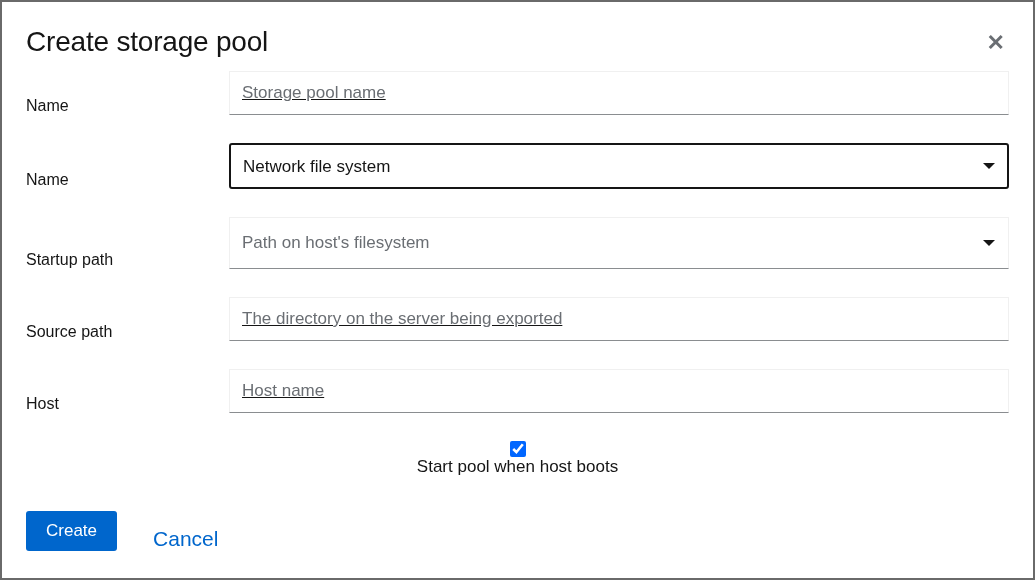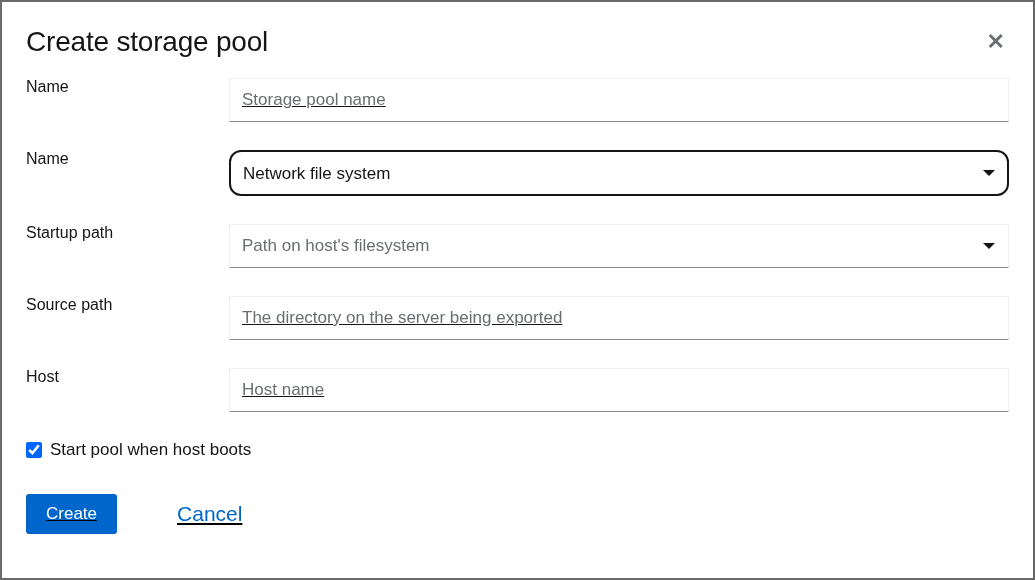--- a/index.html
+++ b/index.html
@@ -14,40 +14,40 @@
       height: 580px;
       border: 2px solid #6a6a6a;
     }
     .modal {
       padding: 24px 24px 20px 24px;
       height: 100%;
     }
     .modal-header {
       display: flex;
       justify-content: space-between;
-      align-items: center;
-      margin-bottom: 20px;
+      align-items: flex-end;
+      margin-bottom: 13px;
     }
     .modal-title {
       font-size: 28px;
       font-weight: 400;
       color: #151515;
       letter-spacing: -0.2px;
     }
     .close-icon {
       font-size: 22px;
       color: #6a6e73;
       cursor: pointer;
       line-height: 1;
       padding: 4px;
       font-weight: bold;
     }
     .form-row {
       display: flex;
-      align-items: flex-start;
+      align-items: flex-end;
       margin-bottom: 28px;
     }
     .form-row.checkbox-row {
       margin-bottom: 34px;
     }
     .form-label {
       width: 203px;
       flex-shrink: 0;
       font-size: 16px;
       color: #151515;
@@ -74,30 +74,30 @@
       color: #6a6e73;
     }
     .select-input {
       width: 100%;
       height: 46px;
       padding: 0 36px 0 12px;
       font-size: 17px;
       color: #151515;
       background: #fff;
       border: 2px solid #151515;
-      border-radius: 12px;
+      border-radius: 3px;
       outline: none;
       appearance: none;
       -webkit-appearance: none;
       cursor: pointer;
       font-family: inherit;
     }
     .combobox-input {
       width: 100%;
-      height: 44px;
+      height: 52px;
       padding: 0 36px 0 12px;
       font-size: 17px;
       color: #151515;
       background: #fff;
       border: 1px solid #f0f0f0;
       border-bottom: 1px solid #8a8d90;
       outline: none;
       appearance: none;
       -webkit-appearance: none;
       cursor: text;
@@ -114,37 +114,36 @@
       pointer-events: none;
       width: 0;
       height: 0;
       border-left: 6px solid transparent;
       border-right: 6px solid transparent;
       border-top: 6px solid #151515;
     }
     .checkbox-wrap {
       display: flex;
       align-items: center;
-      gap: 8px;
+      flex-direction: column;
     }
     .checkbox {
       width: 16px;
       height: 16px;
       accent-color: #0066ff;
       cursor: pointer;
     }
     .checkbox-label {
       font-size: 17px;
       color: #151515;
     }
     .modal-footer {
       display: flex;
-      align-items: center;
-      gap: 60px;
-      text-decoration: underline;
+      align-items: flex-end;
+      gap: 36px;
     }
     .btn-primary {
       background: #0066cc;
       color: #fff;
       border: none;
       padding: 10px 20px;
       font-size: 17px;
       border-radius: 3px;
       cursor: pointer;
       font-family: inherit;

